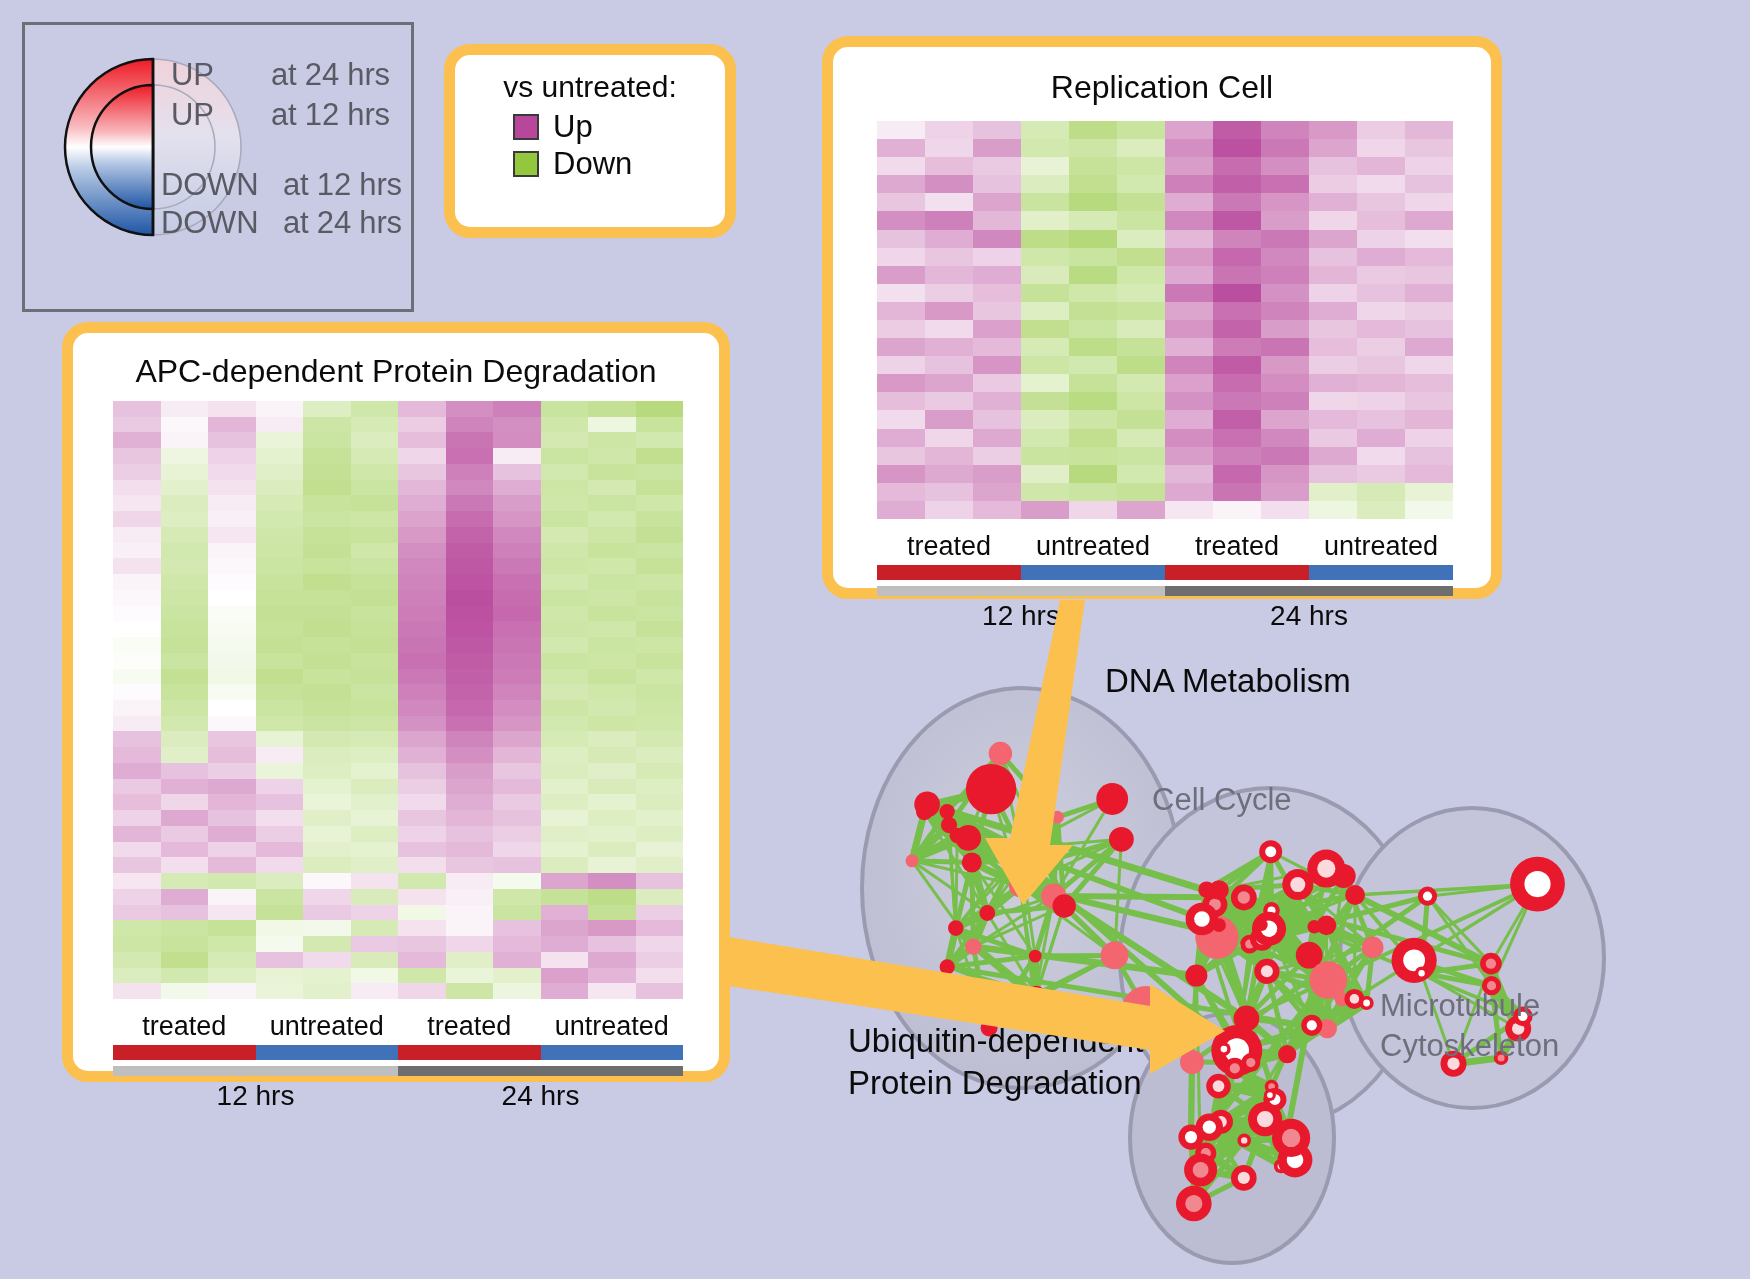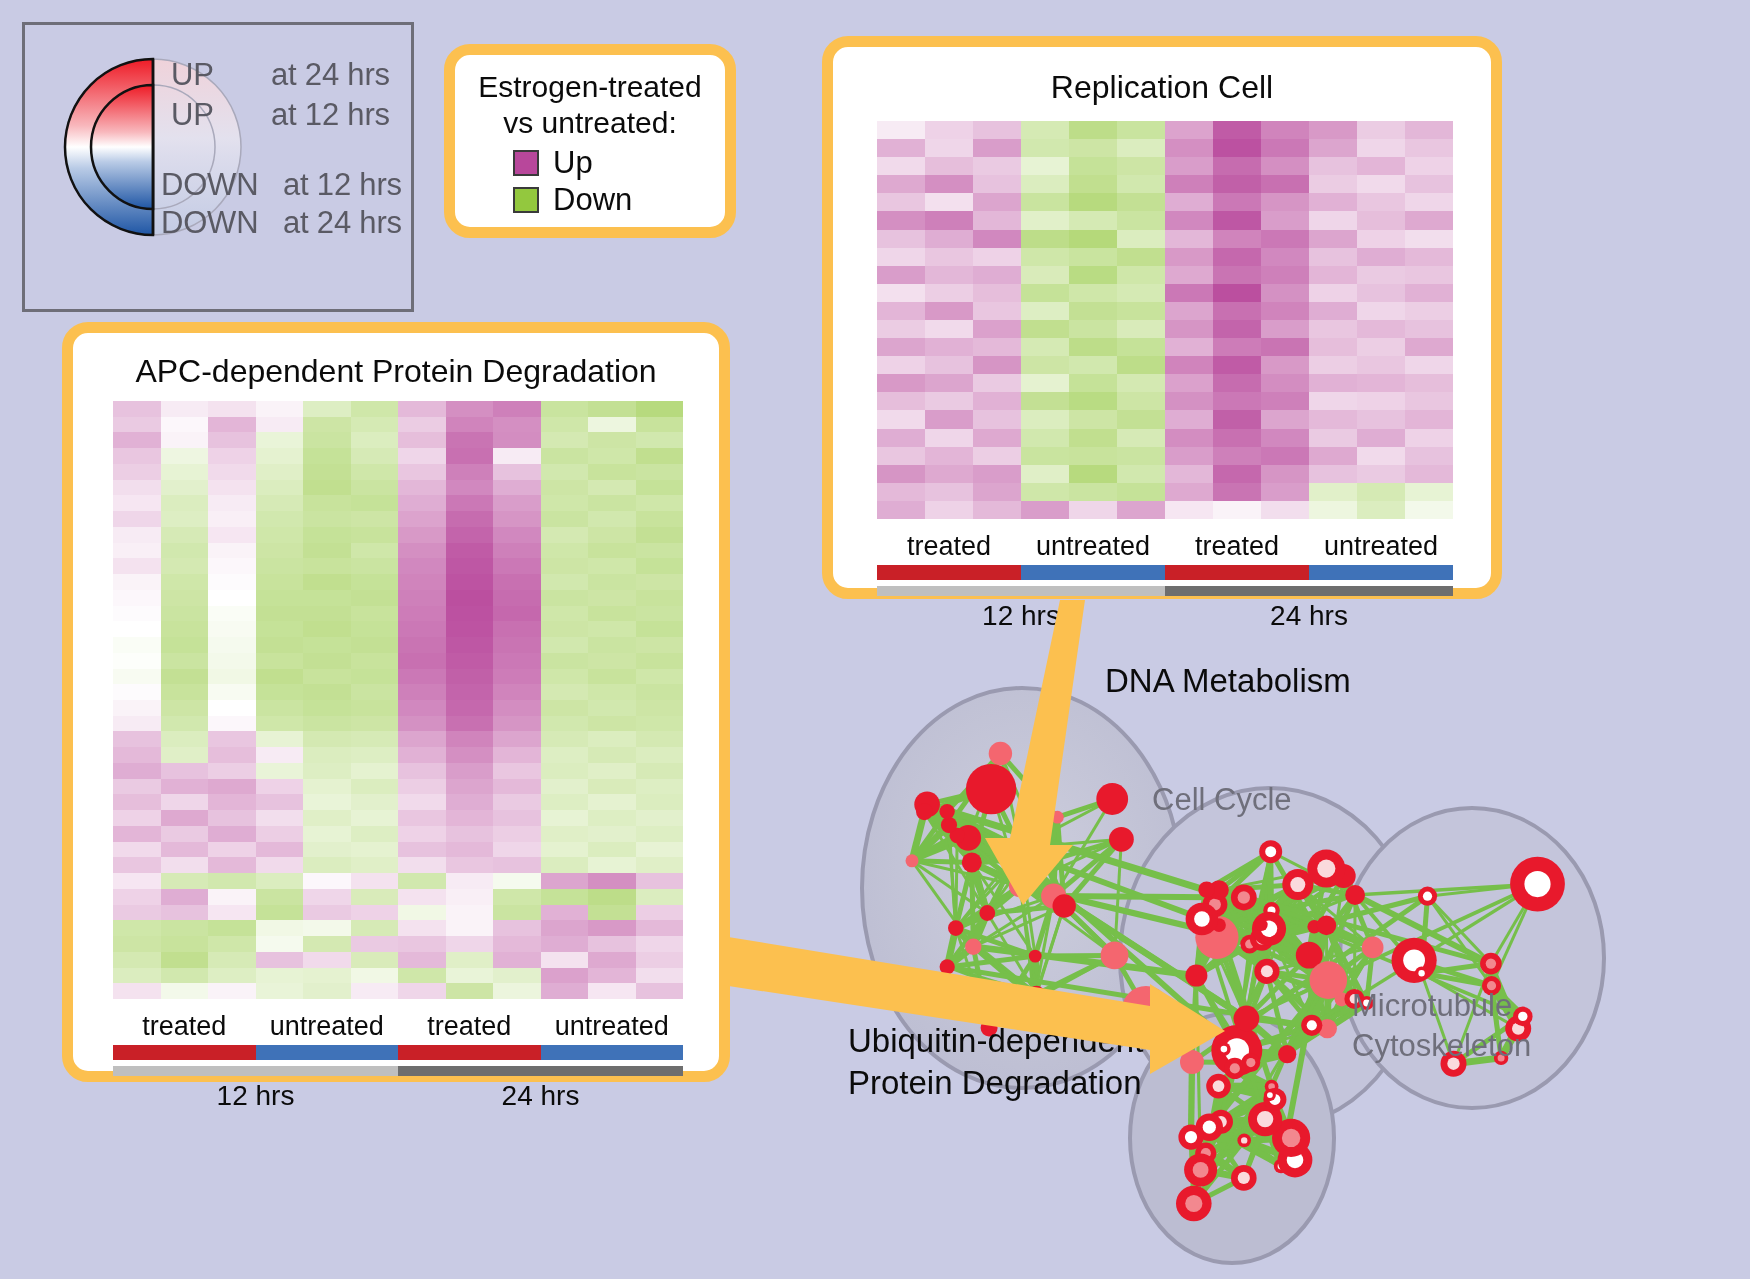--- a/index.html
+++ b/index.html
@@ -68,21 +68,21 @@
   .axis-row2 span{
     flex:1;text-align:center;font-size:28px;color:#0b0b0b;white-space:nowrap;
   }
 
   
   .net{position:absolute;left:800px;top:618px;width:950px;height:661px;}
 
   .net-label{position:absolute;white-space:nowrap;}
   .nl-dna{left:305px;top:44px;font-size:33px;color:#0b0b0b;}
   .nl-cc{left:352px;top:164px;font-size:31px;color:#6f6f7b;}
-  .nl-mt{left:552px;top:368px;font-size:31px;color:#6f6f7b;line-height:40px;text-align:left;}
+  .nl-mt{left:580px;top:368px;font-size:31px;color:#6f6f7b;line-height:40px;text-align:left;}
   .nl-ub{left:48px;top:402px;font-size:33px;color:#0b0b0b;line-height:42px;}
 </style>
 </head>
 <body>
 
 <div class="stage">
 
   <div class="legend-box">
 
     <svg class="legend-rings" viewBox="0 0 200 200">
@@ -123,21 +123,20 @@
       <span class="lg-t" style="left:136px;top:180px;">DOWN</span>
       <span class="lg-t" style="left:258px;top:180px;">at 24 hrs</span>
     </div>
 
     <div class="legend-foot">
     </div>
   </div>
 
   <div class="panel keypanel">
     <div class="kp-head">
-      <div>Estrogen-treated</div>
       <div>vs untreated:</div>
     </div>
     <div class="kp-row">
       <i class="kp-sw" style="background:#b8479b"></i>
       <span class="kp-lab">Up</span>
     </div>
     <div class="kp-row">
       <i class="kp-sw" style="background:#93c83e"></i>
       <span class="kp-lab">Down</span>
     </div>

